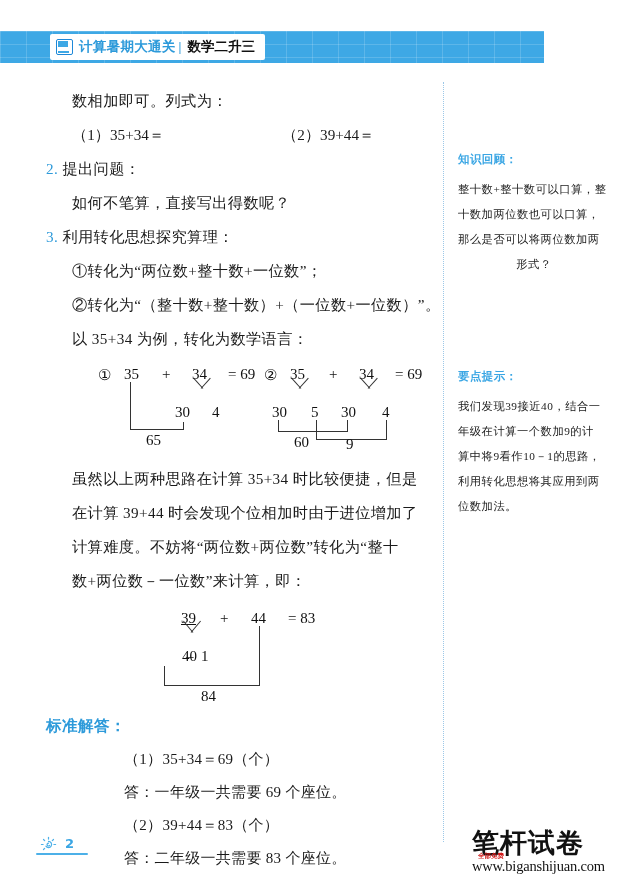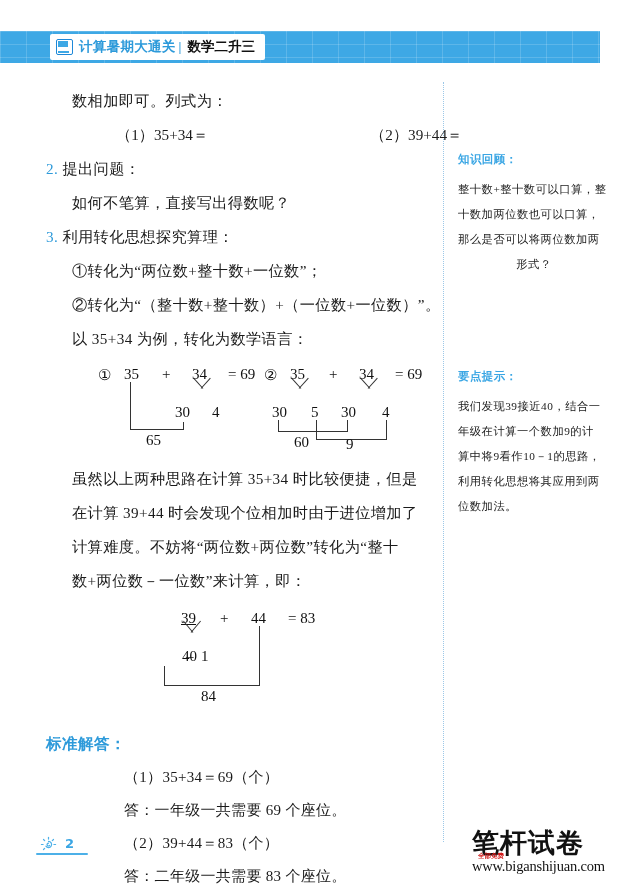--- a/index.html
+++ b/index.html
@@ -6,21 +6,21 @@
   body{
     width:635px;height:894px;
     background:#ffffff;
     font-family:"Liberation Serif","DejaVu Serif",serif;
     position:relative;
     overflow:hidden;
   }
 
   
   .header-bar{
-    position:absolute;left:0;top:31px;width:600px;height:32px;
+    position:absolute;left:0;top:31px;width:544px;height:32px;
     background:#3ea8e5;
     background-image:
       linear-gradient(to right, rgba(255,255,255,.16) 1px, transparent 1px),
       linear-gradient(to bottom, rgba(255,255,255,.16) 1px, transparent 1px);
     background-size:26px 13px;
   }
   .header-label{
     position:absolute;left:50px;top:3px;height:26px;
     background:#ffffff;border-radius:2px;
     display:flex;align-items:center;
@@ -59,27 +59,27 @@
   }
 
   
   .ln{
     font-size:15.2px;color:#1a1a1a;line-height:34px;
     white-space:nowrap;letter-spacing:.4px;
   }
   .ind1{margin-left:26px;}
   .ind0{margin-left:0px;}
   .numm{color:#2d9ada;font-family:"Liberation Serif",serif;}
-  .mono{font-family:"Liberation Serif","DejaVu Serif",serif;letter-spacing:0;margin-left:44px;}
+  .mono{font-family:"Liberation Serif","DejaVu Serif",serif;letter-spacing:0;}
   .gap-right{display:inline-block;width:118px;}
 
   .sect-title{
     font-size:15.5px;color:#2d9ada;font-weight:bold;letter-spacing:.5px;
     font-family:"DejaVu Sans","Liberation Sans",sans-serif;
-    margin-top:32px;margin-bottom:6px;
+    margin-top:14px;margin-bottom:6px;
   }
   .ans-ln{
     font-size:15px;color:#1a1a1a;line-height:33px;margin-left:78px;
     white-space:nowrap;letter-spacing:.3px;
   }
 
   
   .side-head{
     font-size:11.5px;font-weight:bold;color:#3aa6e4;letter-spacing:.4px;
     font-family:"DejaVu Sans","Liberation Sans",sans-serif;

